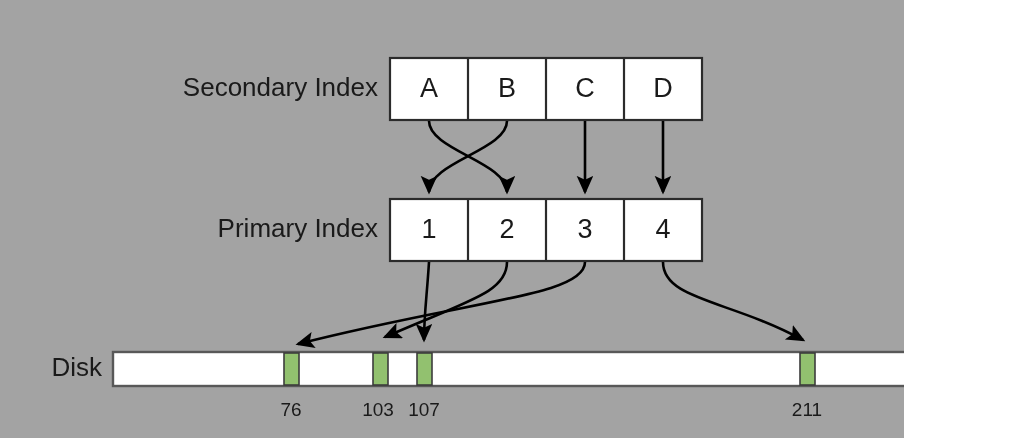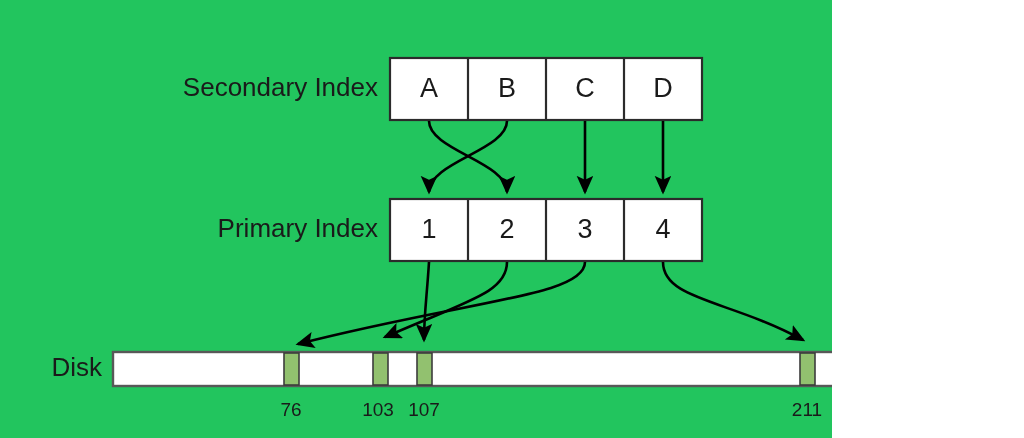--- a/index.html
+++ b/index.html
@@ -7,23 +7,23 @@
     margin: 0;
     padding: 0;
     background: #ffffff;
   }
   body {
     font-family: "Liberation Sans", sans-serif;
     color: #1a1a1a;
   }
   #diagram-root {
     position: relative;
-    width: 832px;
+    width: 904px;
     height: 438px;
-    background: #22c55e;
+    background: #a3a3a3;
     overflow: hidden;
   }
   #diagram-svg {
     position: absolute;
     top: 0;
     left: 0;
     width: 1024px;
     height: 438px;
     display: block;
   }

